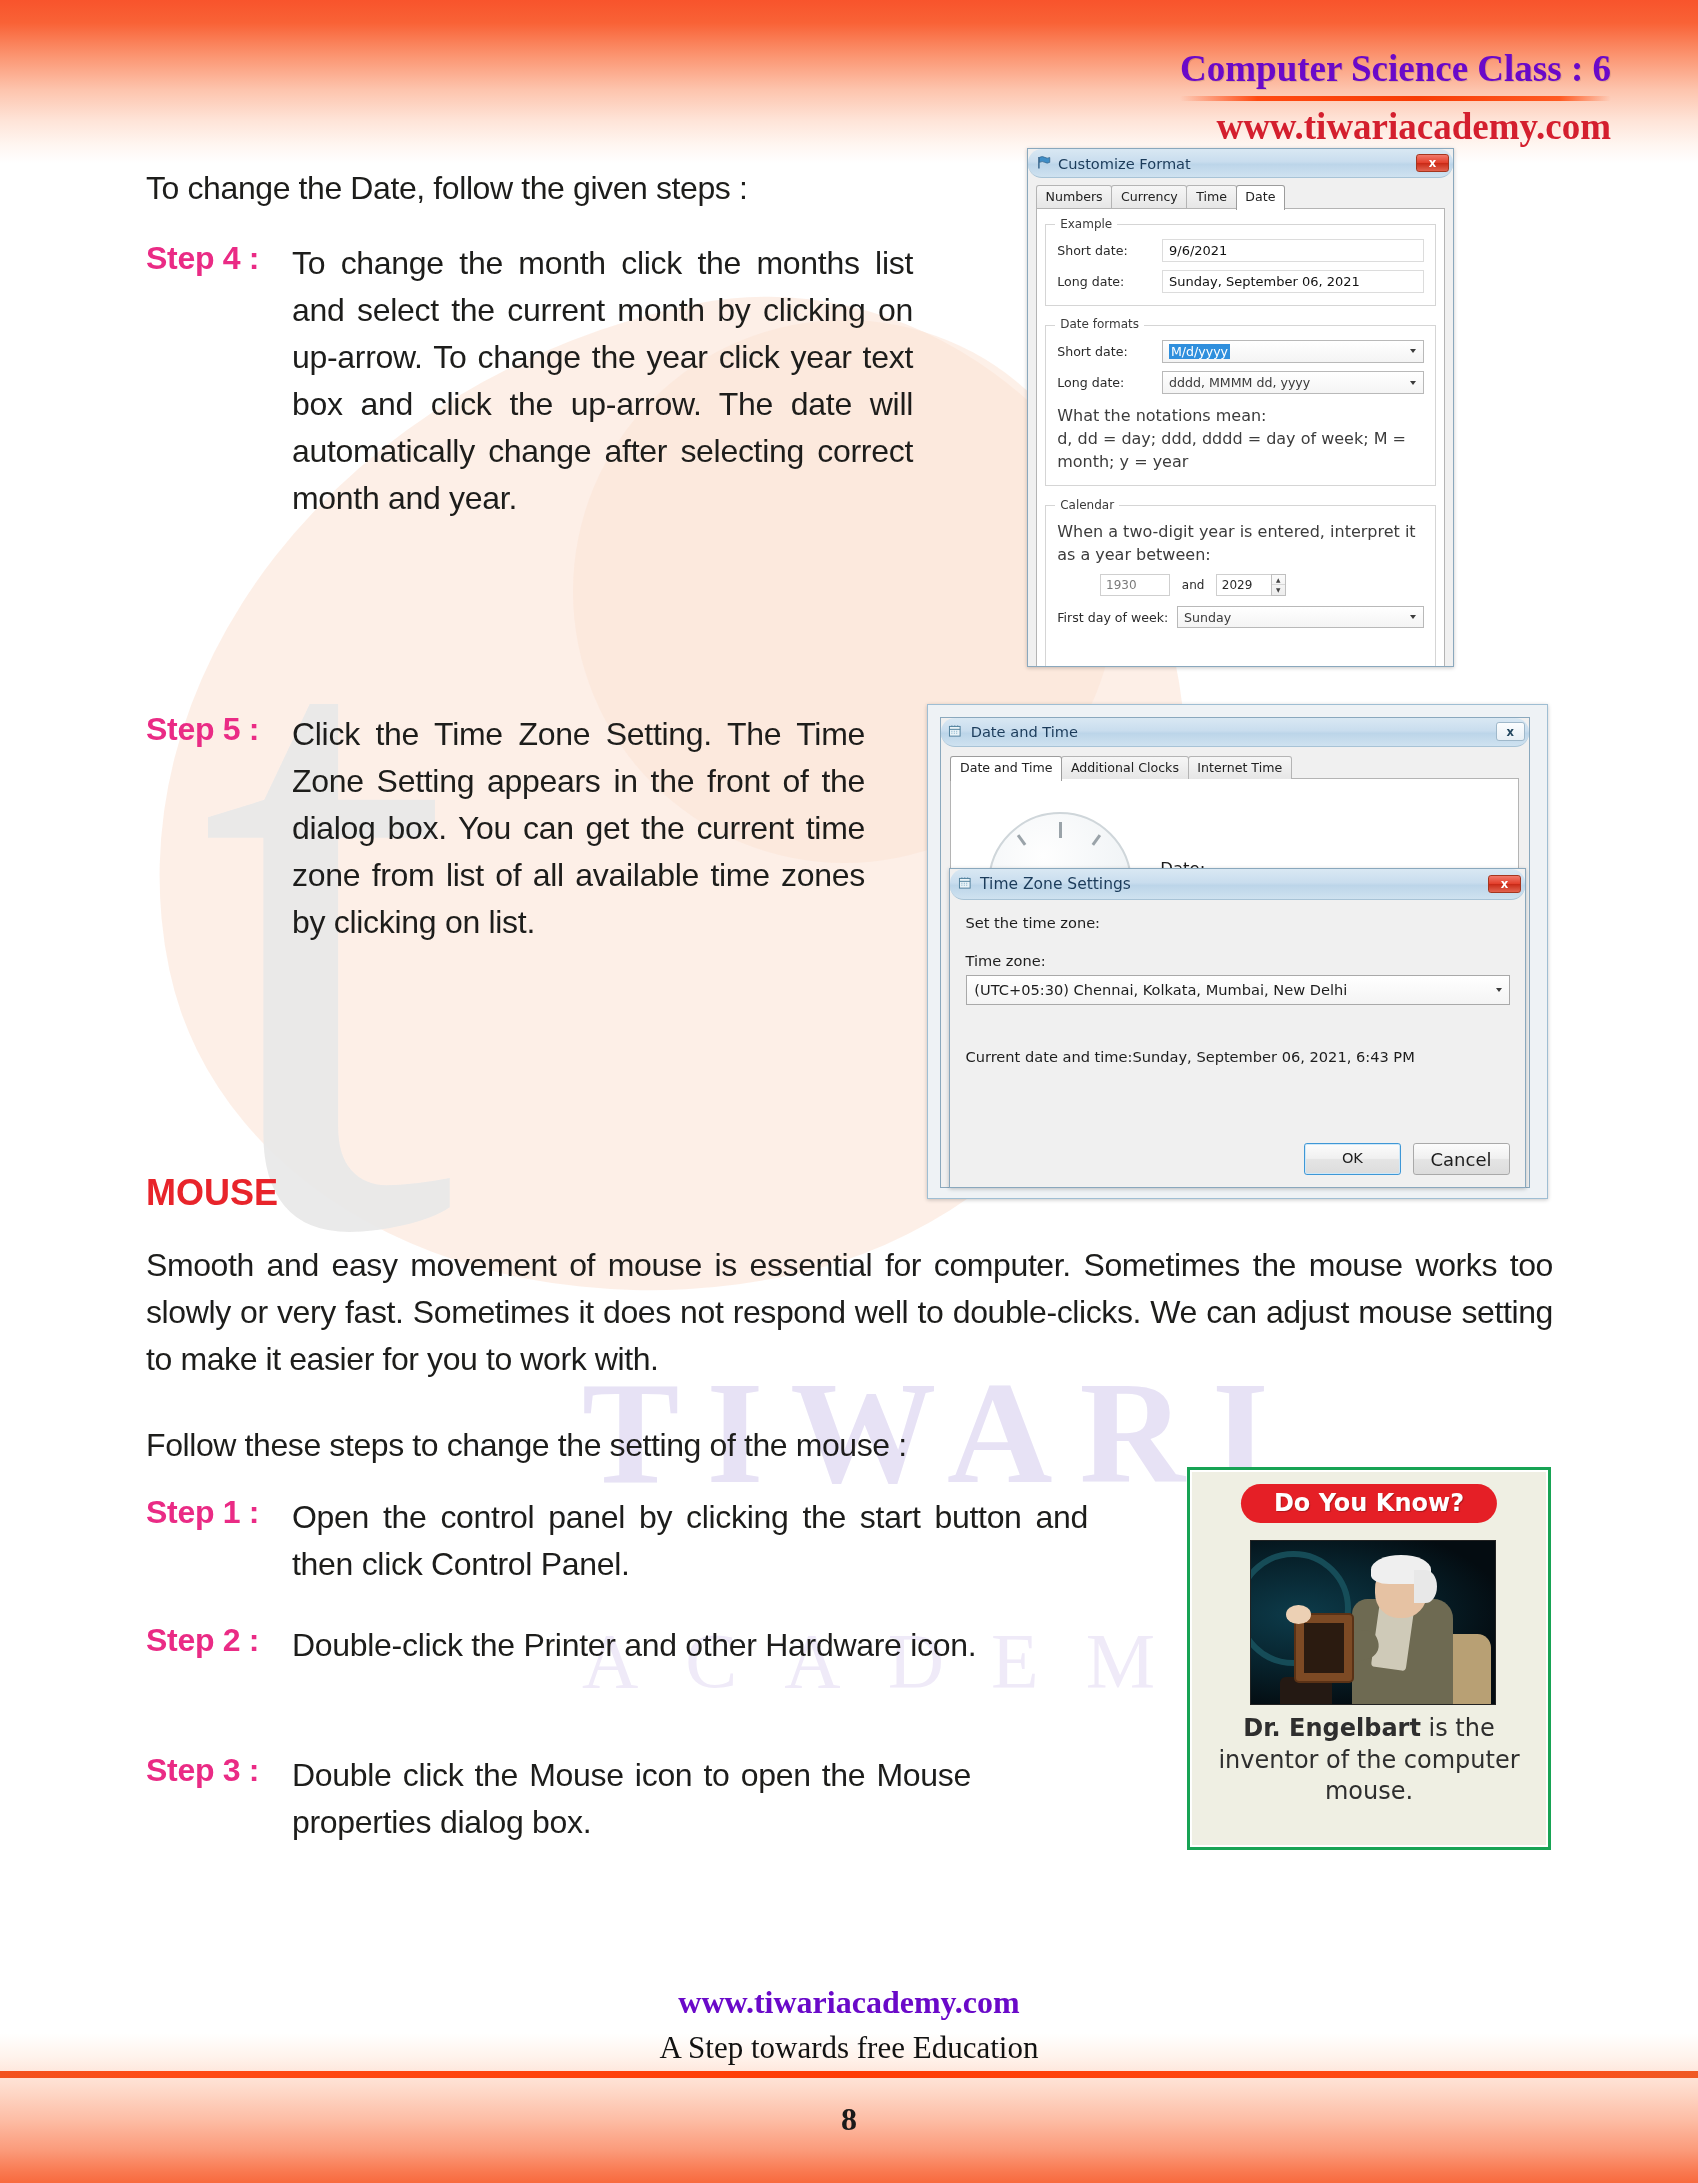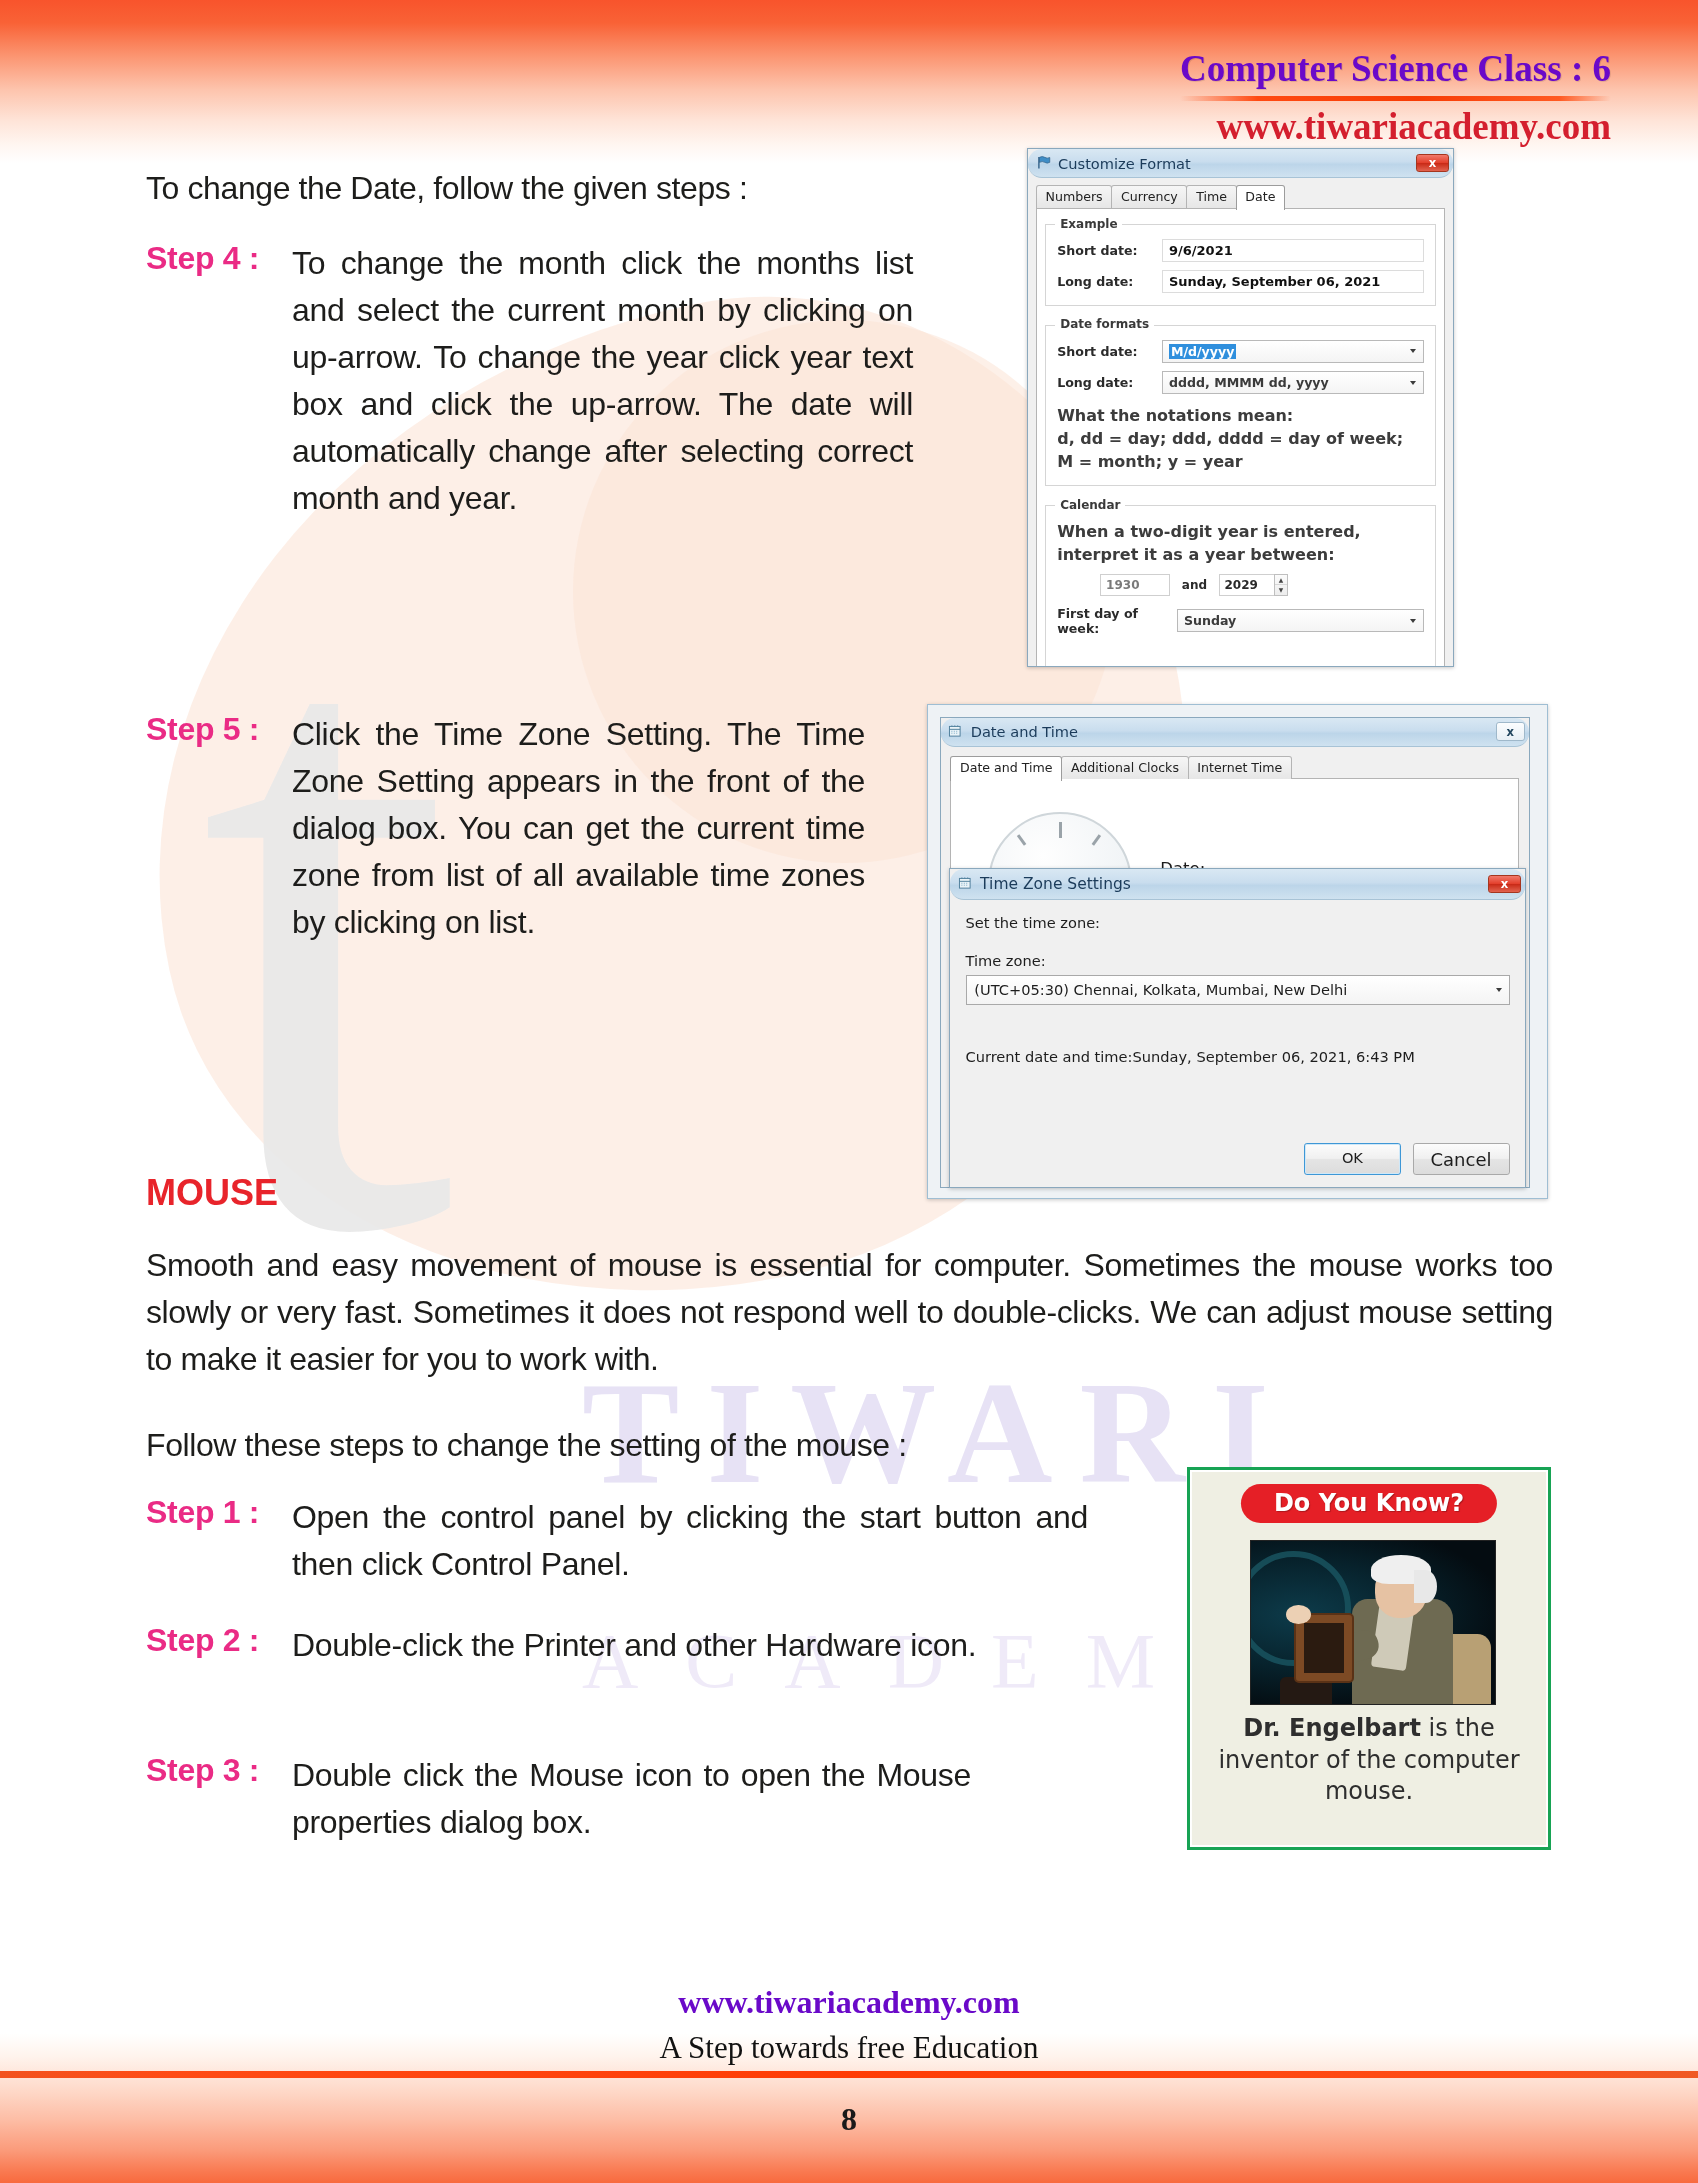--- a/index.html
+++ b/index.html
@@ -353,21 +353,21 @@
     </div>
 
     <div class="win-body" style="padding:6.8px 7.8px 7.8px 7.8px;">
       <div class="tabs">
         <div class="tab">Numbers</div>
         <div class="tab">Currency</div>
         <div class="tab">Time</div>
         <div class="tab sel">Date</div>
       </div>
 
-      <div class="tab-pane" style="height:462px;font-weight:bold;">
+      <div class="tab-pane" style="height:462px;">
 
         <div class="gb" style="margin-top:15.5px;">
           <div class="gb-lbl">Example</div>
           <div class="fr">
             <div class="fr-lbl">Short date:</div>
             <div class="ro">9/6/2021</div>
           </div>
           <div class="fr">
             <div class="fr-lbl">Long date:</div>
             <div class="ro">Sunday, September 06, 2021</div>

